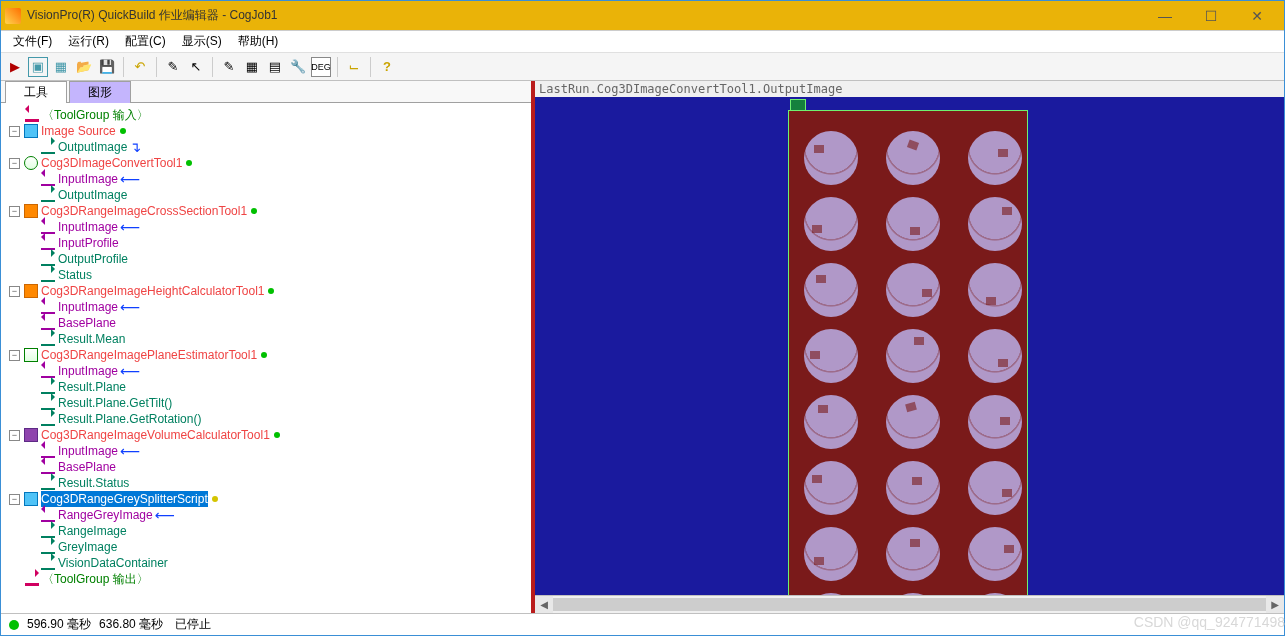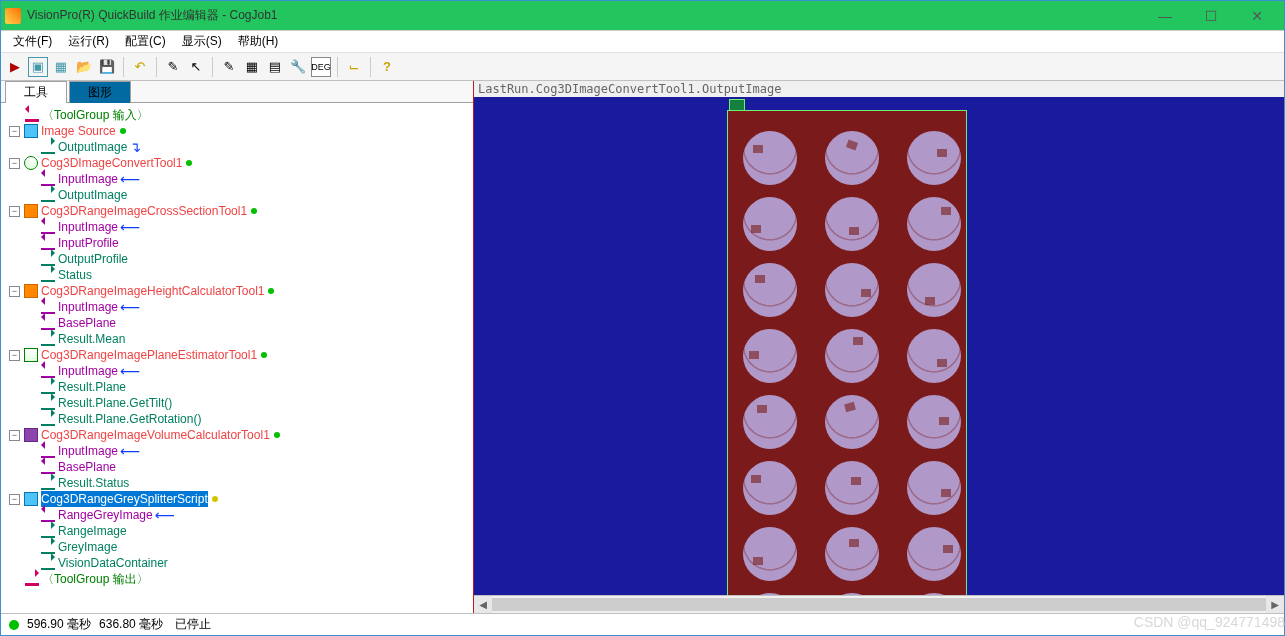--- a/index.html
+++ b/index.html
@@ -1,33 +1,33 @@
 <!DOCTYPE html>
 <html><head>
 <meta charset="utf-8">
 <style>
   * { box-sizing: border-box; font-family: "Microsoft YaHei", "SimSun", Tahoma, sans-serif; }
   body { margin: 0; width: 1285px; height: 636px; background: #fff; font-size: 12px; overflow: hidden; }
   .window { border: 1px solid #3a8fd6; height: 100%; display: flex; flex-direction: column; }
-  .titlebar { height: 30px; background: #22c55e; display: flex; align-items: center; padding: 0 4px; border-bottom: 1px solid #ccc; }
+  .titlebar { height: 30px; background: #eab308; display: flex; align-items: center; padding: 0 4px; border-bottom: 1px solid #ccc; }
   .titlebar .app-icon { width: 16px; height: 16px; background: linear-gradient(45deg,#ffd54f,#ff6f00); border-radius: 2px; margin-right: 6px; }
   .titlebar .title { flex: 1; color: #333; font-size: 12px; }
   .win-controls { display: flex; }
   .win-btn { width: 46px; height: 28px; display: flex; align-items: center; justify-content: center; font-size: 14px; color: #555; }
   .menubar { height: 22px; display: flex; align-items: center; padding: 0 6px; gap: 4px; border-bottom: 1px solid #e0e0e0; }
   .menubar span { padding: 2px 6px; }
   .toolbar { height: 28px; border-bottom: 1px solid #c0c0c0; display: flex; align-items: center; gap: 3px; padding: 0 4px; background: #f5f5f5; }
   .tb-btn { width: 20px; height: 20px; display:flex; align-items:center; justify-content:center; font-size:13px; border:1px solid transparent; }
   .tb-btn.run { color:#b00000; }
   .tb-sep { width:1px; height:20px; background:#ccc; margin:0 3px; }
   .content { flex:1; display:flex; min-height:0; }
-  .left-panel { width: 473px; display:flex; flex-direction:column; border-right:1px solid #b91c1c; }
+  .left-panel { width: 534px; display:flex; flex-direction:column; border-right:4px solid #b91c1c; }
   .tabs { height: 22px; display:flex; align-items:flex-end; border-bottom:1px solid #a0a0a0; padding-left:4px; background:#f8f8f8; }
   .tab { padding:2px 18px; border:1px solid #a0a0a0; border-bottom:none; background:#fff; margin-right:2px; font-size:12px; position:relative; top:1px; }
-  .tab.inactive { background:#0369a1; }
+  .tab.inactive { background:#c4b5fd; }
   .tree { flex:1; overflow:auto; padding:4px 8px; font-size:12px; line-height:16px; position:relative; }
   .node { display:flex; align-items:center; height:16px; white-space:nowrap; }
   .expander { width:11px; height:11px; border:1px solid #888; display:inline-flex; align-items:center; justify-content:center; font-size:9px; margin-right:4px; color:#555; line-height:9px; }
   .spacer { display:inline-block; width:16px; }
   .ic { width:14px; height:14px; display:inline-block; margin-right:3px; flex-shrink:0; }
   .arr-in { width:14px; border-bottom:2px solid #a000a0; position:relative; }
   .arr-in::after { content:""; position:absolute; left:-4px; top:-3px; border:4px solid transparent; border-right-color:#a000a0; }
   .arr-out { width:14px; border-bottom:2px solid #008060; position:relative; }
   .arr-out::after { content:""; position:absolute; right:-4px; top:-3px; border:4px solid transparent; border-left-color:#008060; }
   .lbl { color:#a000a0; }

